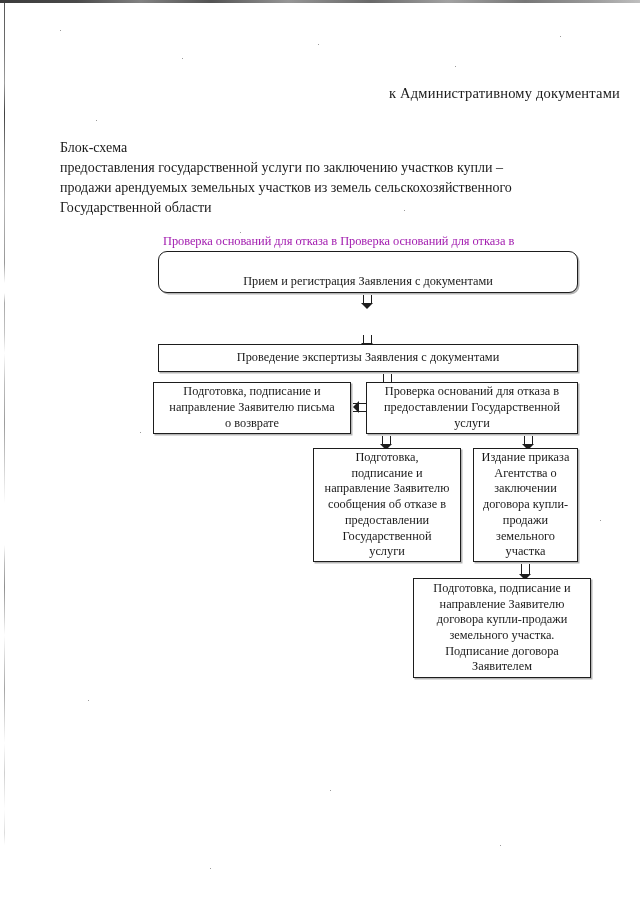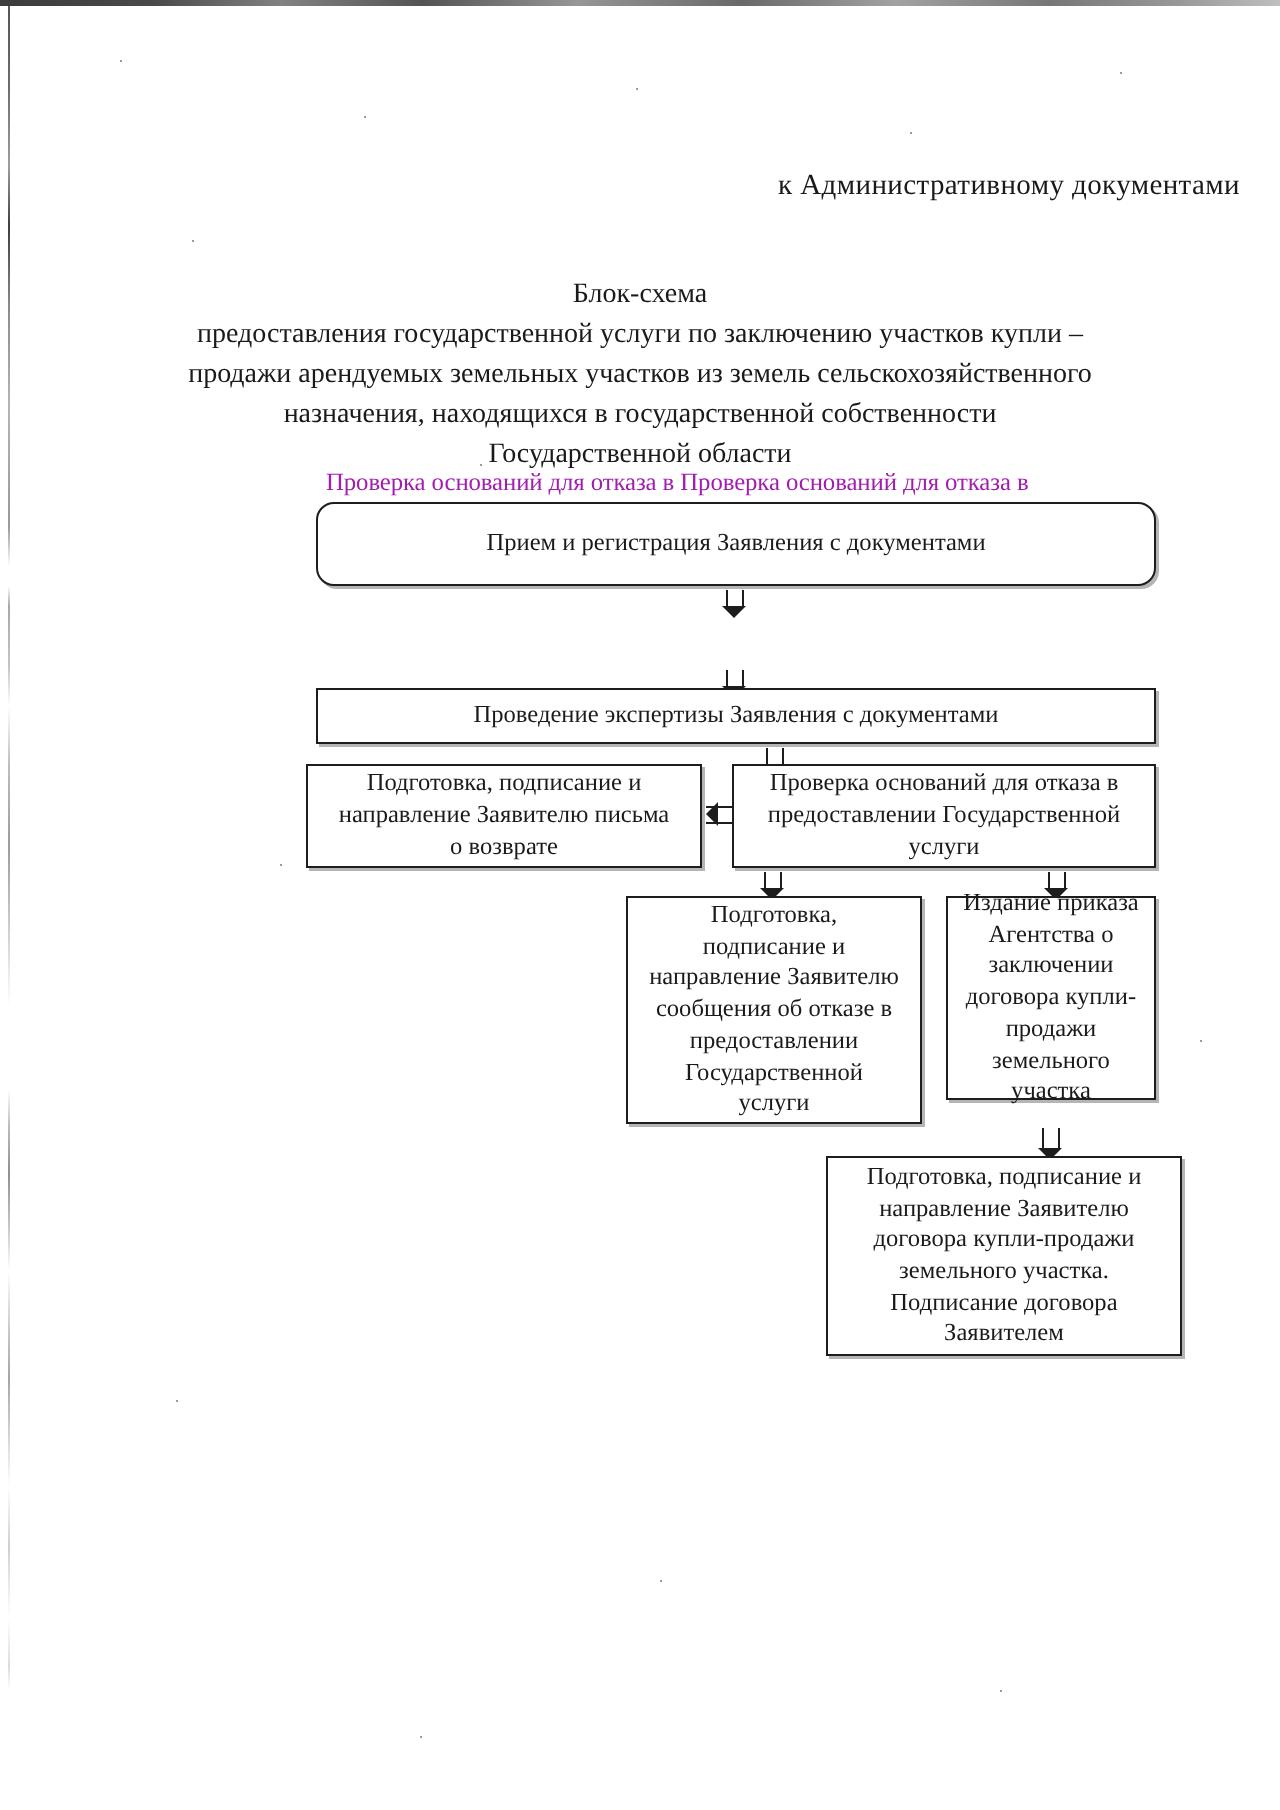--- a/index.html
+++ b/index.html
@@ -72,21 +72,21 @@
     line-height: 1.55;
     letter-spacing: .2px;
   }
   .appendix div { white-space: nowrap; }
 
   .doc-title {
     position: absolute;
     left: 60px;
     top: 138px;
     width: 520px;
-    text-align: center;
+    text-align: left;
     font-size: 14px;
     line-height: 1.42;
   }
 
   .stray-line {
     position: absolute;
     left: 163px;
     top: 234px;
     font-size: 12.4px;
     white-space: nowrap;
@@ -104,20 +104,21 @@
     align-items: center;
     justify-content: center;
     text-align: center;
     font-size: 12.3px;
     line-height: 1.28;
     padding: 2px 5px;
     box-shadow: 1.5px 1.5px 0 rgba(120,120,120,.55);
   }
   .box.rounded {
     border-radius: 9px;
+    align-items: flex-end;
   }
   .box .txt { display: block; white-space: pre-line; }
 
   
   .conn-down {
     position: absolute;
     width: 9px;
   }
   .conn-down .rail {
     position: absolute;
@@ -183,21 +184,20 @@
   <div class="speck" style="left:210px;top:868px"></div>
 
   <div class="appendix">
     <div>к Административному  документами</div>
   </div>
 
   <div class="doc-title">
     <div>Блок-схема</div>
     <div>предоставления государственной услуги по заключению участков купли –</div>
     <div>продажи арендуемых земельных участков из земель сельскохозяйственного</div>
-    <div>назначения, находящихся  в государственной собственности</div>
     <div>Государственной области</div>
   </div>
 
   <div class="stray-line">Проверка оснований для отказа в Проверка оснований для отказа в</div>
 
   <div class="box rounded" style="left:158px;top:251px;width:420px;height:42px">
     <span class="txt">Прием и регистрация Заявления с документами</span>
   </div>
 
   <div class="conn-down" style="left:363px;top:295px;height:14px">
@@ -256,21 +256,21 @@
   <div class="box" style="left:313px;top:448px;width:148px;height:114px">
     <span class="txt">Подготовка,
 подписание и
 направление Заявителю
 сообщения об отказе в
 предоставлении
 Государственной
 услуги</span>
   </div>
 
-  <div class="box" style="left:473px;top:448px;width:105px;height:102px">
+  <div class="box" style="left:473px;top:448px;width:105px;height:114px">
     <span class="txt">Издание приказа
 Агентства о
 заключении
 договора купли-
 продажи
 земельного
 участка</span>
   </div>
 
   <div class="conn-down" style="left:521px;top:564px;height:16px">

